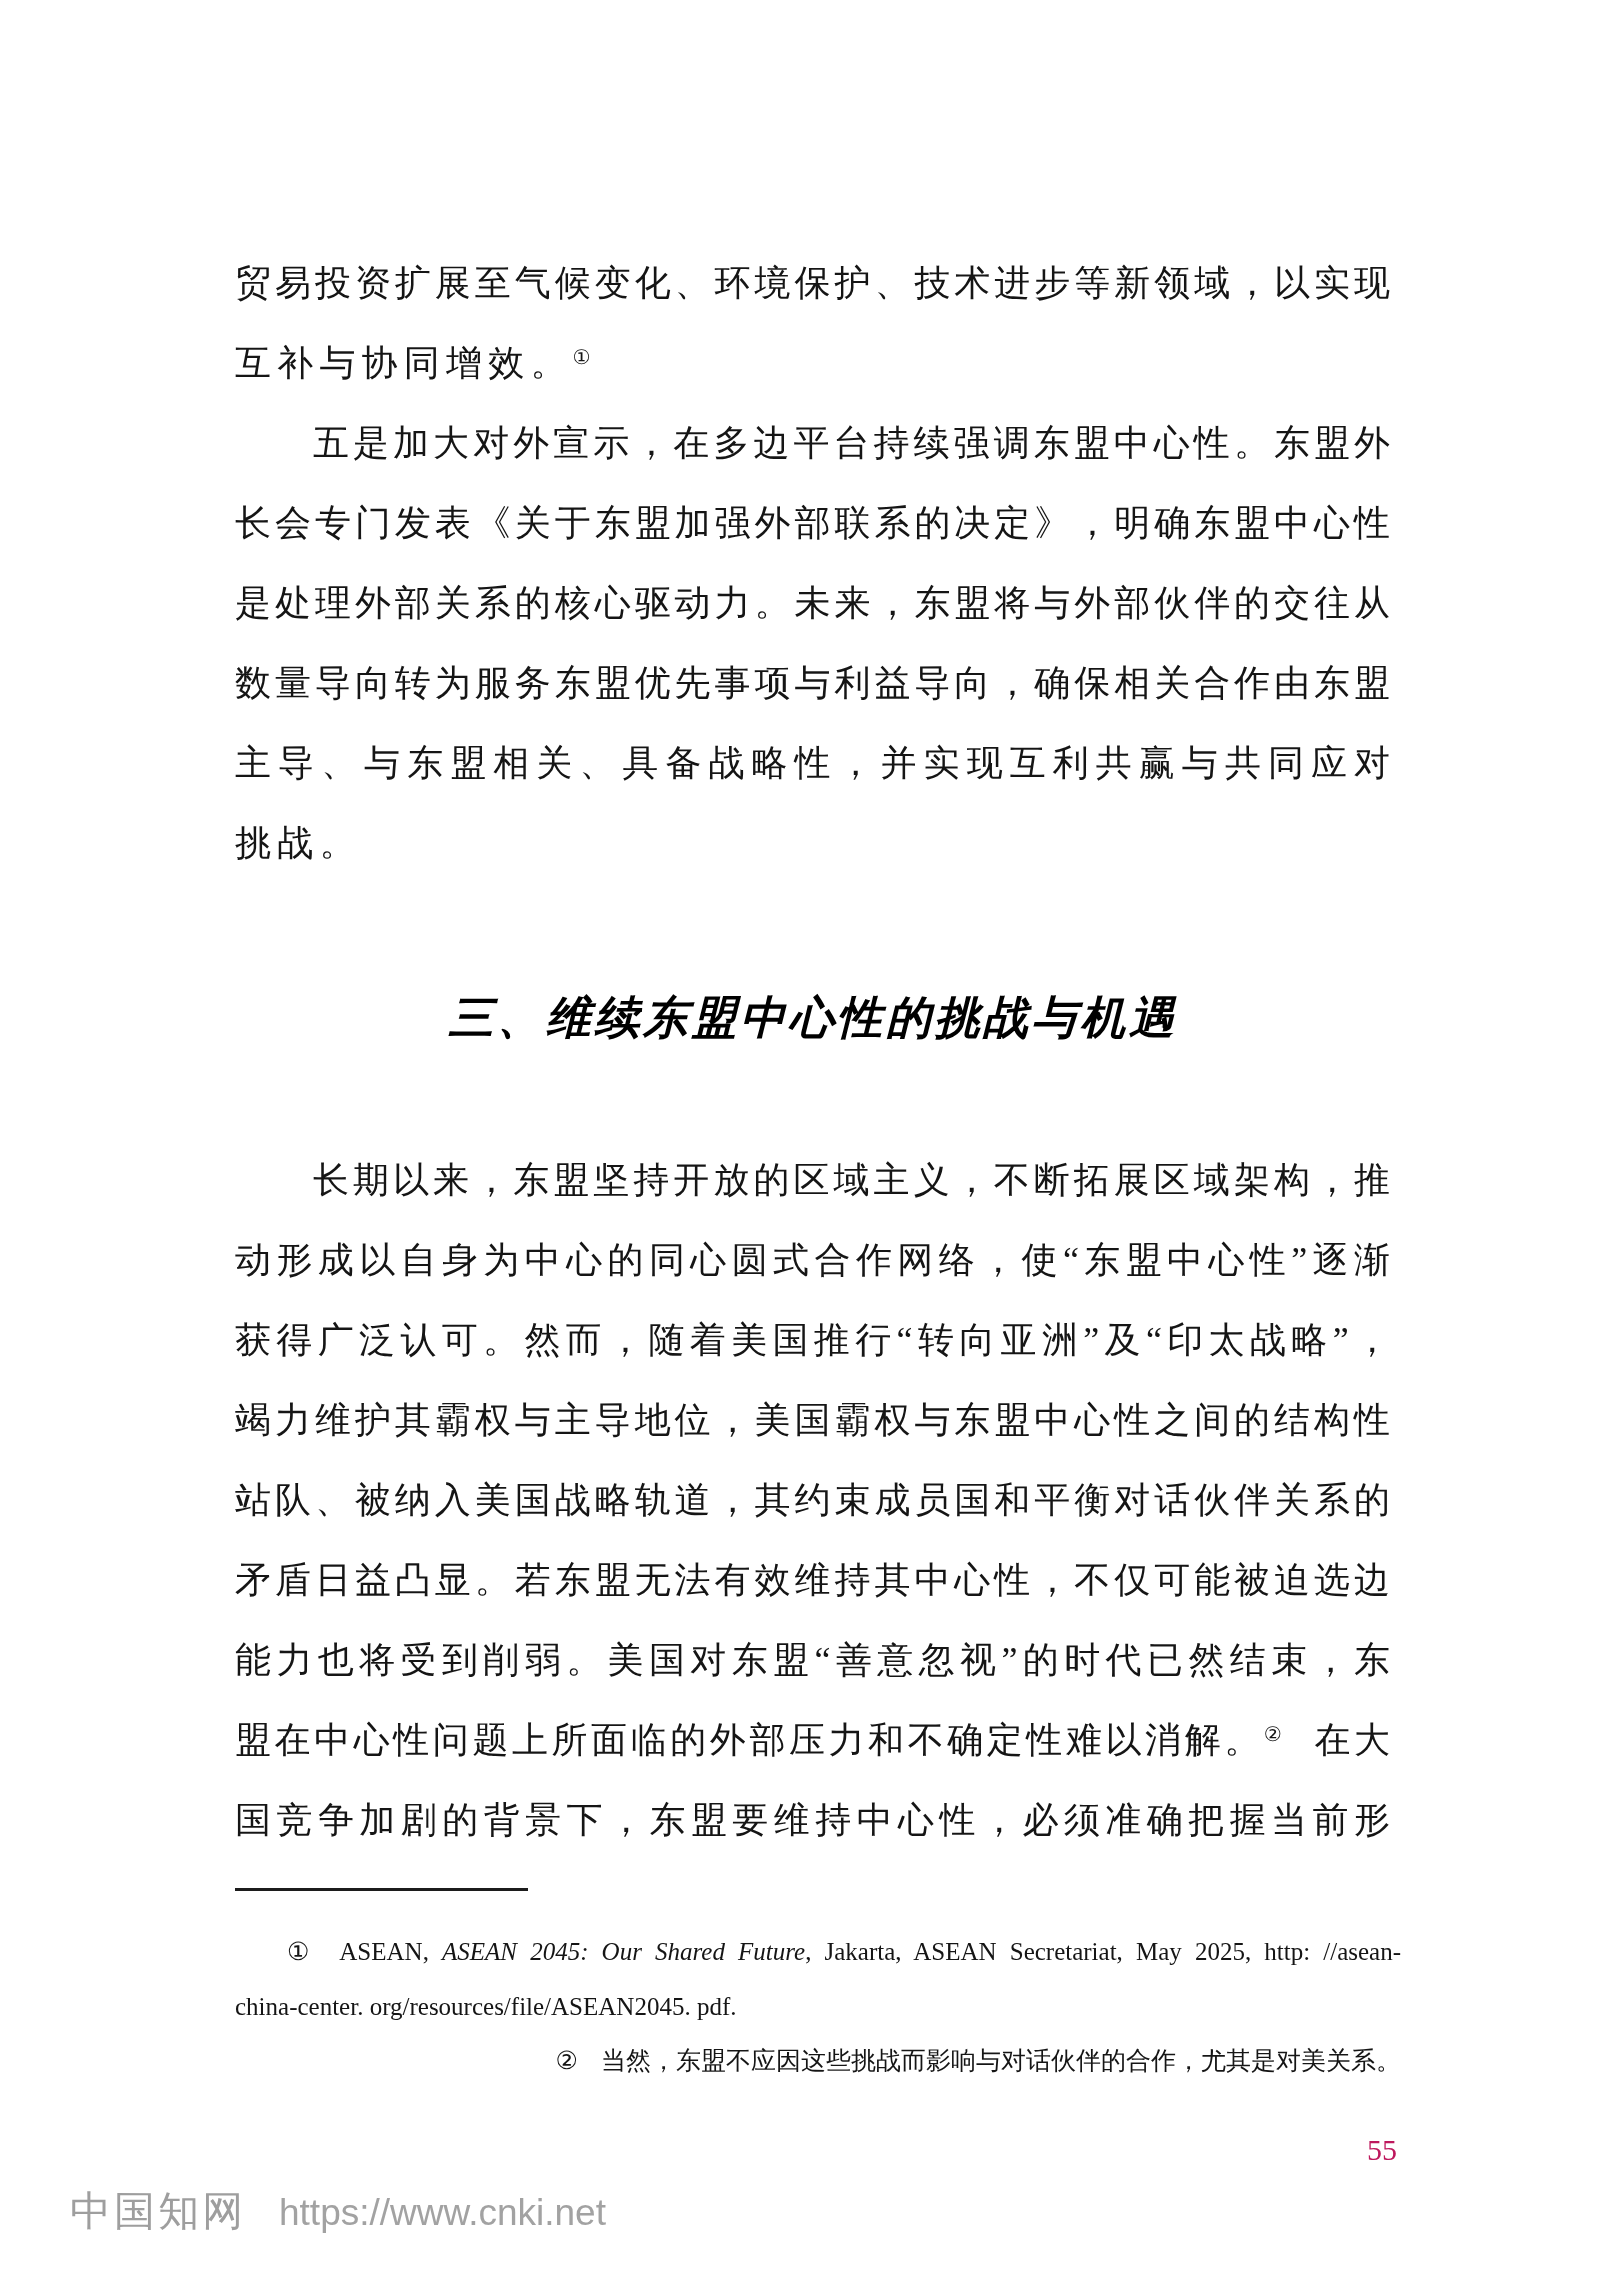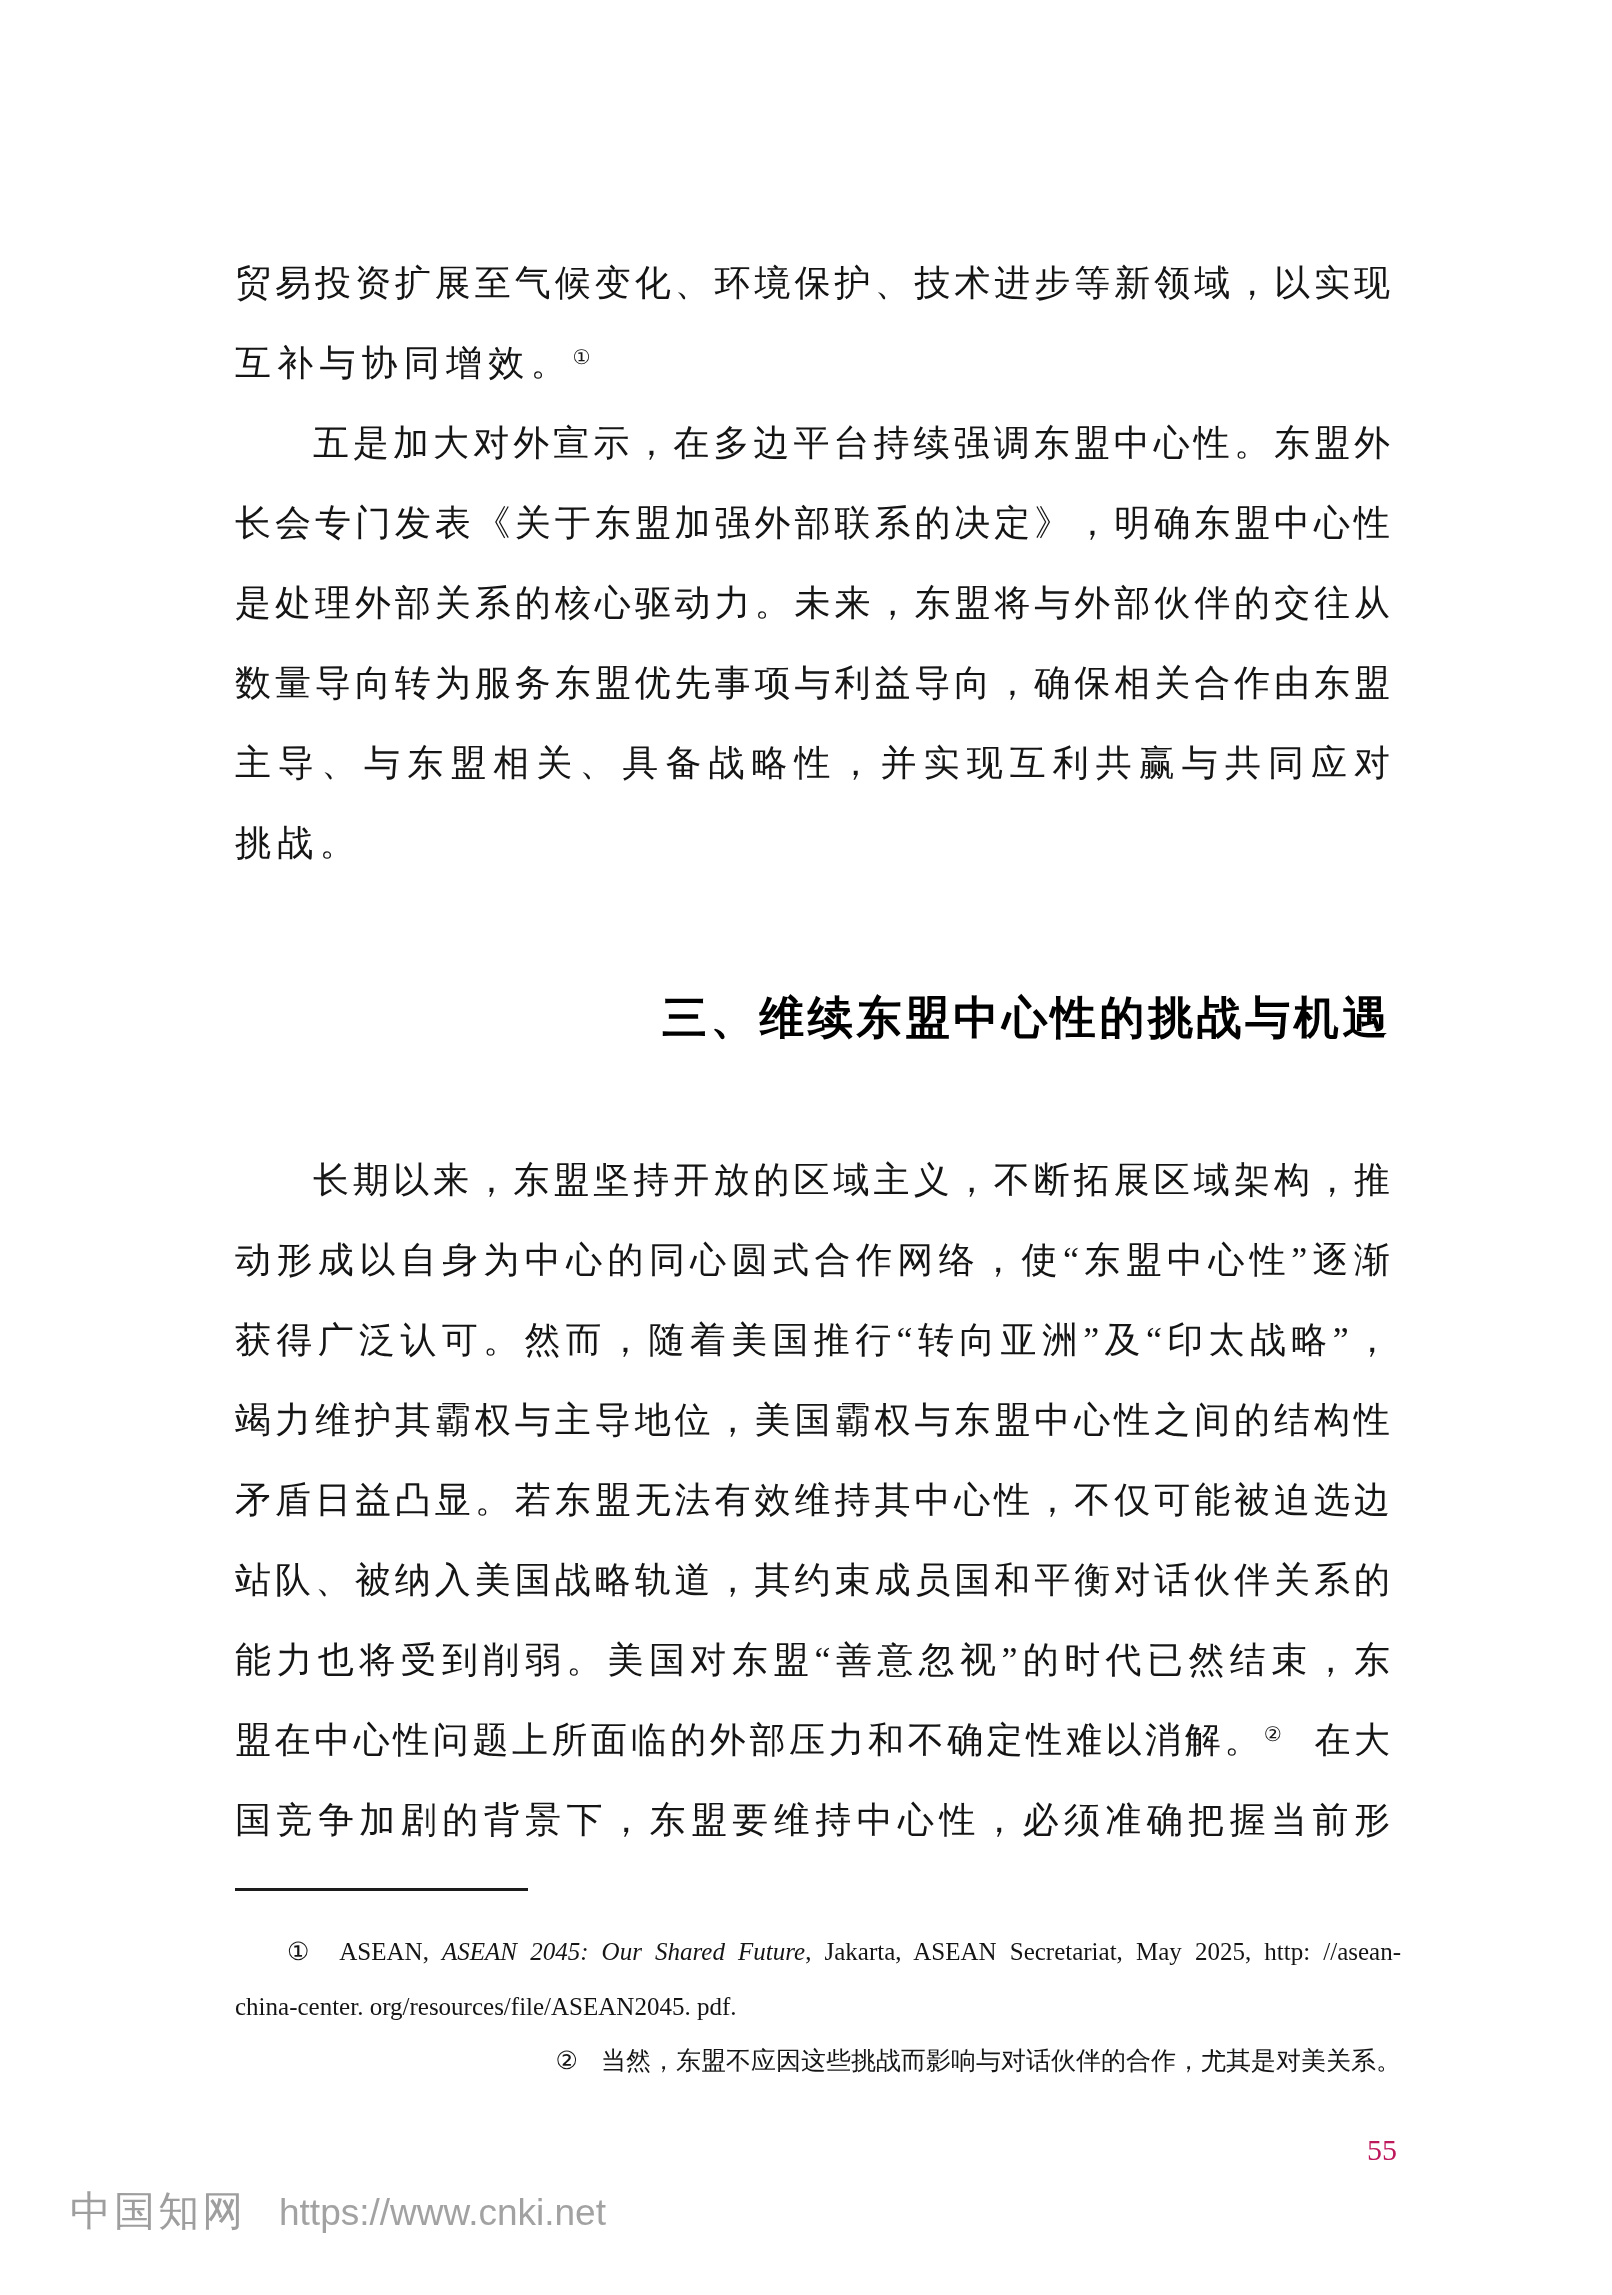--- a/index.html
+++ b/index.html
@@ -33,27 +33,28 @@
     vertical-align: 0.55em;
     line-height: 0;
     letter-spacing: 0;
   }
   .gap-before { margin-left: 30px; }
   .sec-heading {
     position: absolute;
     left: 235px;
     top: 988px;
     width: 1156px;
-    text-align: right;
+    text-align: center;
     font-family: "Liberation Sans", "DejaVu Sans", sans-serif;
     font-weight: 700;
     font-size: 45px;
     line-height: 59px;
     letter-spacing: 3.6px;
     color: #000000;
+    font-style: italic;
   }
   .fn-rule {
     position: absolute;
     left: 235px;
     top: 1888px;
     width: 293px;
     height: 3.1px;
     background: #1c1c1c;
   }
   .fn-line {
@@ -113,22 +114,22 @@
     <div class="bl l">挑战。</div>
   </div>
 
   <div class="sec-heading">三、维续东盟中心性的挑战与机遇</div>
 
   <div class="textcol col2">
     <div class="bl j indent">长期以来，东盟坚持开放的区域主义，不断拓展区域架构，推</div>
     <div class="bl j">动形成以自身为中心的同心圆式合作网络，使“东盟中心性”逐渐</div>
     <div class="bl j">获得广泛认可。然而，随着美国推行“转向亚洲”及“印太战略”，</div>
     <div class="bl j">竭力维护其霸权与主导地位，美国霸权与东盟中心性之间的结构性</div>
+    <div class="bl j">站队、被纳入美国战略轨道，其约束成员国和平衡对话伙伴关系的</div>
     <div class="bl j">矛盾日益凸显。若东盟无法有效维持其中心性，不仅可能被迫选边</div>
-    <div class="bl j">站队、被纳入美国战略轨道，其约束成员国和平衡对话伙伴关系的</div>
     <div class="bl j">能力也将受到削弱。美国对东盟“善意忽视”的时代已然结束，东</div>
     <div class="bl j"><span>盟在中心性问题上所面临的外部压力和不确定性难以消解。</span><sup class="fnref">②</sup><span class="gap-before">在大</span></div>
     <div class="bl j">国竞争加剧的背景下，东盟要维持中心性，必须准确把握当前形</div>
   </div>
 
   <div class="fn-rule"></div>
 
   <div class="fn-line fn1a"><span class="fn-num">①</span><span>ASEAN, </span><i>ASEAN 2045: Our Shared Future</i><span>, Jakarta, ASEAN Secretariat, May 2025, http: //asean-</span></div>
 
   <div class="fn-line fn1b">china-center. org/resources/file/ASEAN2045. pdf.</div>

